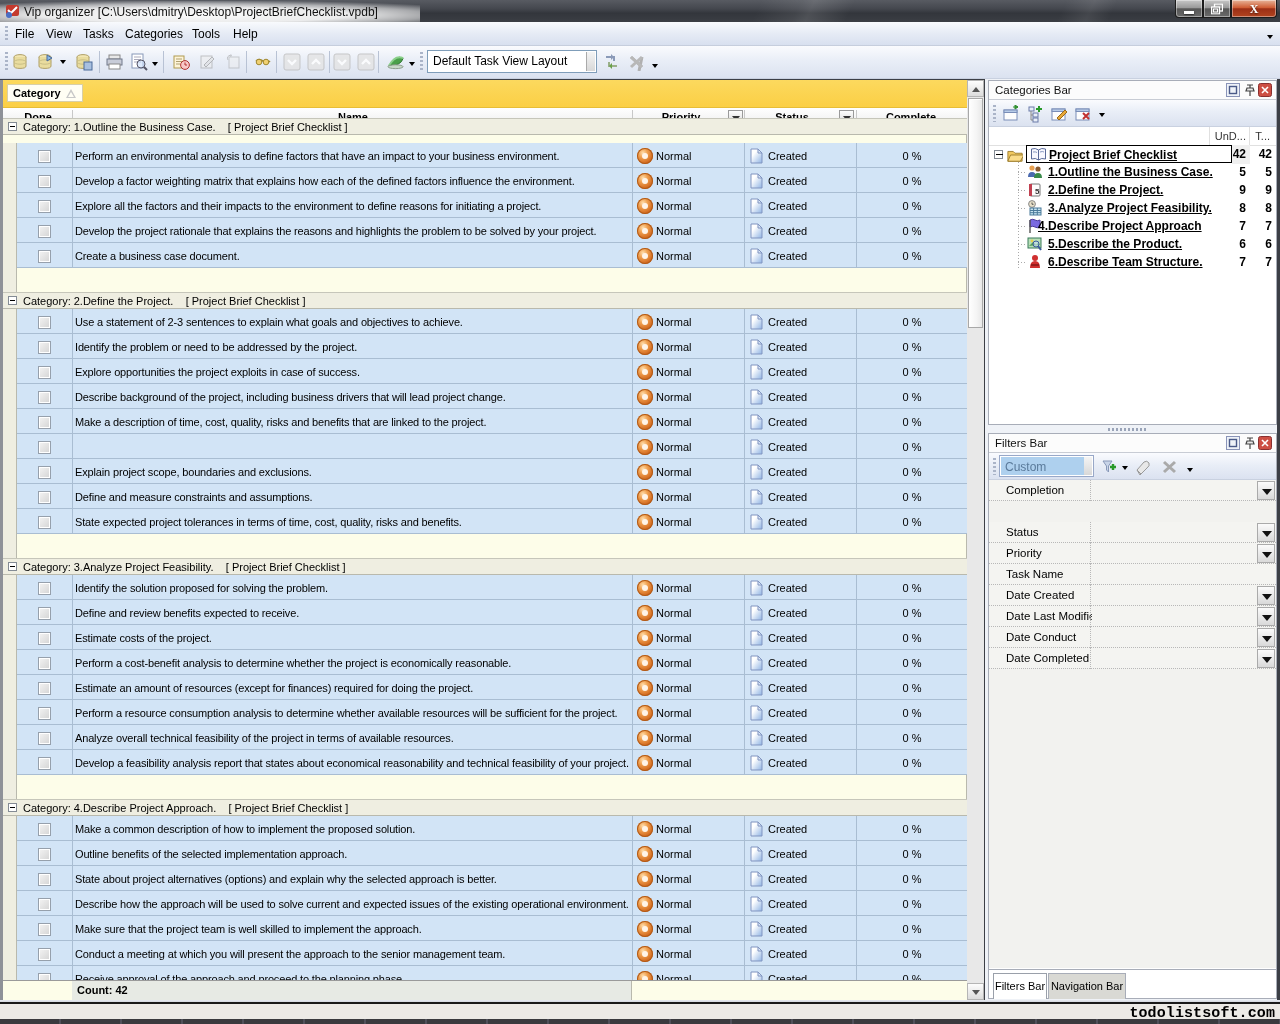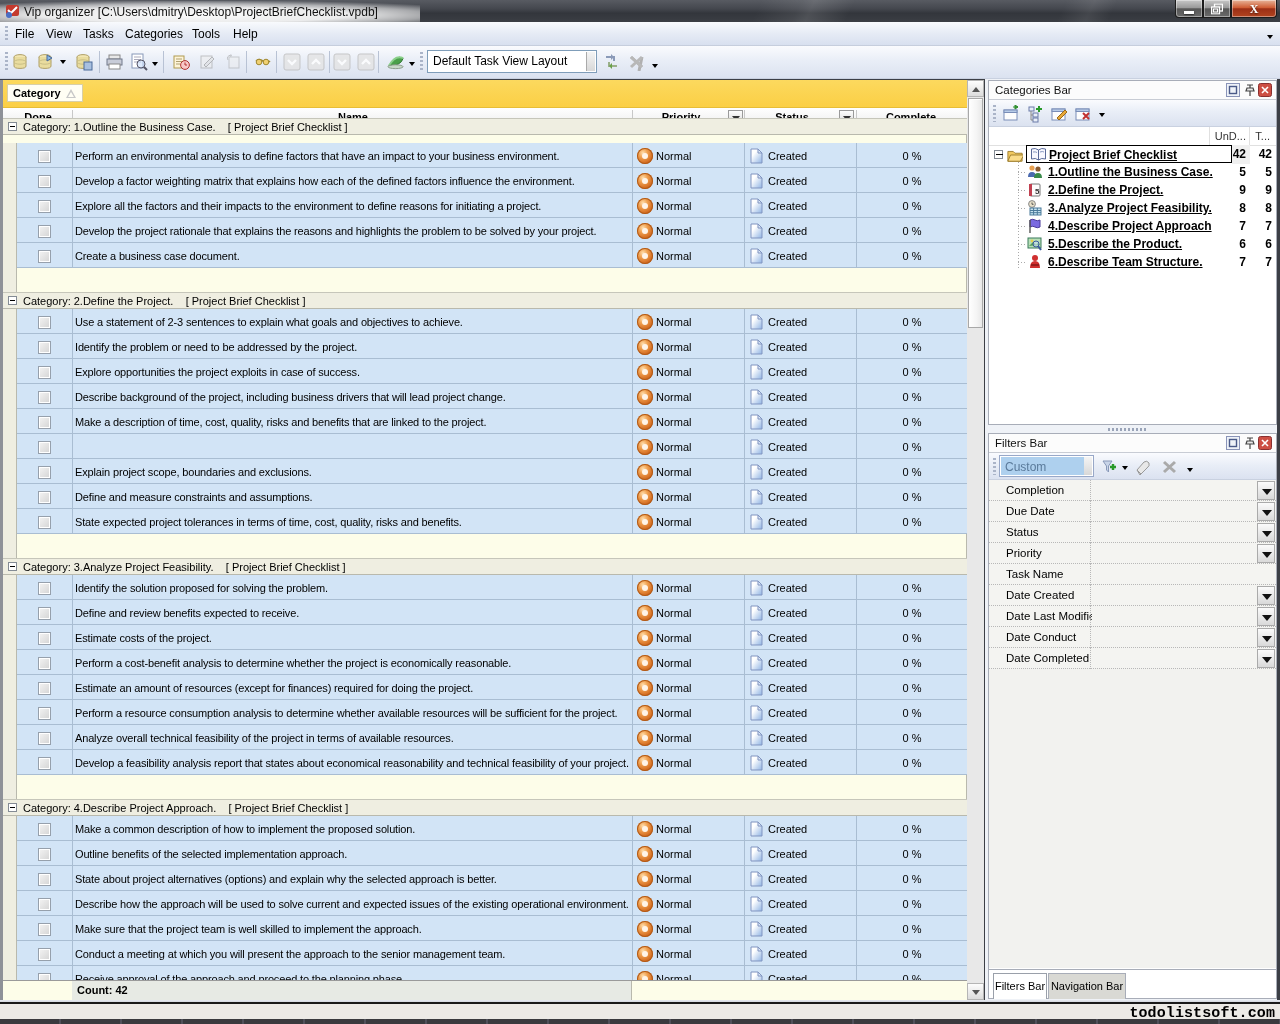--- a/index.html
+++ b/index.html
@@ -1106,21 +1106,21 @@
     <span class="tx" style="left:59px">3.Analyze Project Feasibility.</span>
     <span class="n1">8</span>
           <span class="n2">8</span>
   </div>
         <div class="titem" style="top:71px">
     <span style="position:absolute;left:29px;top:9px;width:8px;height:1px;background:repeating-linear-gradient(90deg,#aaa 0 1px,transparent 1px 3px);"></span>
     <span class="ic" style="left:38px"><svg width="16" height="16" viewBox="0 0 16 16">
               <path d="M3 2 q3 -1.5 5 0 q2 1.5 5 0 v7 q-3 1.5 -5 0 q-2 -1.5 -5 0 z" fill="#7a6ae0" stroke="#4a3a9a"></path>
               <path d="M3 2 v13" stroke="#555" stroke-width="1.4"></path>
             </svg></span>
-    <span class="tx" style="left:59px">4.Describe Project Approach</span>
+    <span class="tx" style="left:49px">4.Describe Project Approach</span>
     <span class="n1">7</span>
           <span class="n2">7</span>
   </div>
         <div class="titem" style="top:89px">
     <span style="position:absolute;left:29px;top:9px;width:8px;height:1px;background:repeating-linear-gradient(90deg,#aaa 0 1px,transparent 1px 3px);"></span>
     <span class="ic" style="left:38px"><svg width="16" height="16" viewBox="0 0 16 16">
               <rect x="1" y="2" width="13" height="10" fill="#b8e0b8" stroke="#3a7a5a"></rect>
               <circle cx="5" cy="5" r="1.4" fill="#e8d050"></circle>
               <path d="M2 10 l4 -4 l3 3 l2 -2 l2 2" fill="#5aa05a"></path>
               <circle cx="9" cy="8" r="3" fill="rgba(200,220,255,0.5)" stroke="#3a5a9a"></circle>
@@ -1179,25 +1179,20 @@
           <path d="M3 12 l4 4" stroke="#999"></path>
         </svg>
       <svg class="tico" style="left:172px;top:5px" width="18" height="18" viewBox="0 0 18 18">
           <path d="M3 4 l11 10 M14 4 l-11 10" stroke="#aaa" stroke-width="3"></path>
         </svg>
       <div class="tdd" style="left:198px;top:15px"></div>
     </div>
     <div id="filterbody" style="position:relative;background:#f2f2ef;height:488px;">
         <div class="frow" style="top:0px">
           <span class="lb">Completion</span>
-    <div style="position:absolute;left:101px;top:0;width:1px;height:21px;border-left:1px dotted #b8b8b8;"></div>
-    <div class="db"></div>
-        </div>
-        <div class="frow" style="top:21px">
-          <span class="lb">Due Date</span>
     <div style="position:absolute;left:101px;top:0;width:1px;height:21px;border-left:1px dotted #b8b8b8;"></div>
     <div class="db"></div>
         </div>
         <div class="frow" style="top:42px">
           <span class="lb">Status</span>
     <div style="position:absolute;left:101px;top:0;width:1px;height:21px;border-left:1px dotted #b8b8b8;"></div>
     <div class="db"></div>
         </div>
         <div class="frow" style="top:63px">
           <span class="lb">Priority</span>

